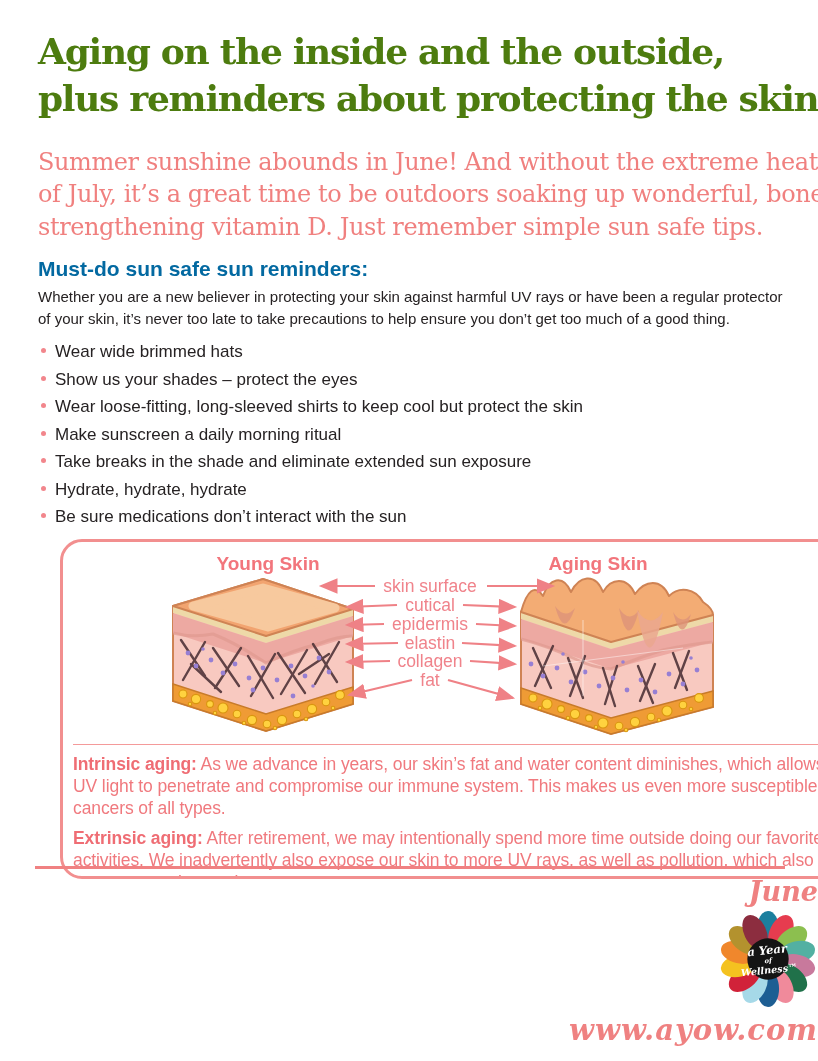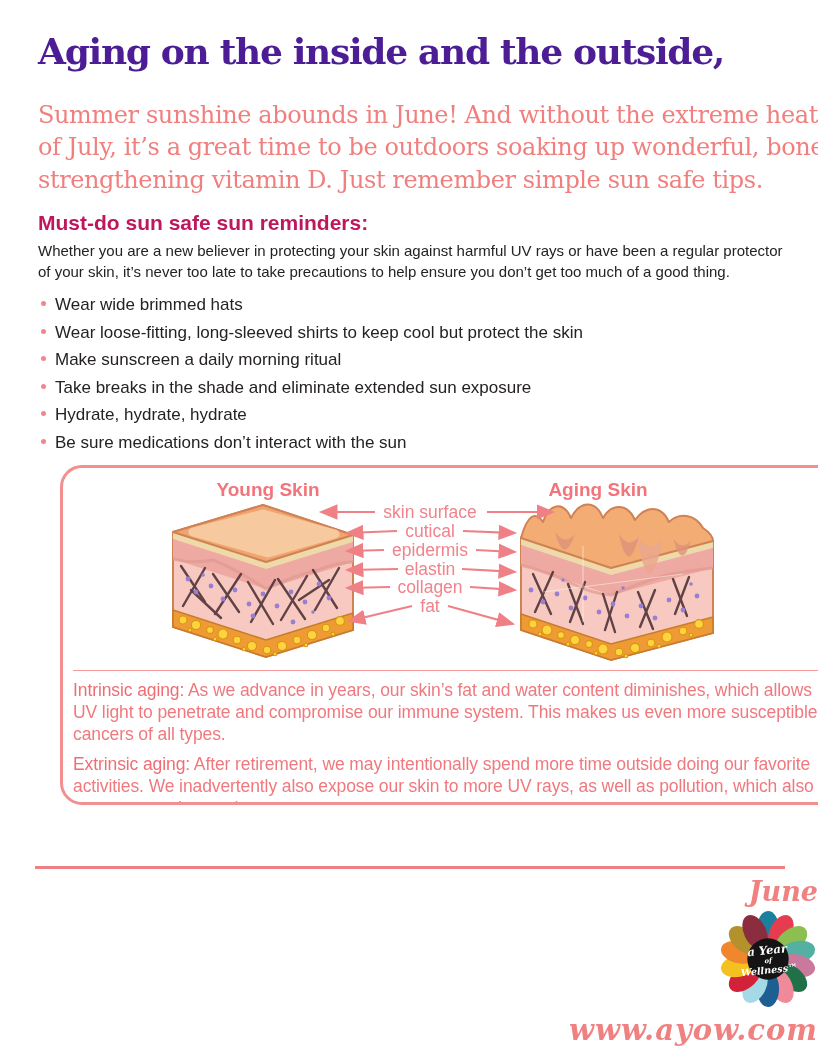--- a/index.html
+++ b/index.html
@@ -2,77 +2,79 @@
 <html><head>
 <meta charset="utf-8">
 <style>
   * { margin:0; padding:0; box-sizing:border-box; }
   html,body { background:#ffffff; }
   body { width:818px; height:1061px; overflow:hidden; position:relative;
          font-family:"Liberation Sans", sans-serif; color:#262223; }
   .page { width:818px; height:1061px; padding:28px 38px 0 38px; position:relative; }
 
   
-  .title { font-family:"DejaVu Serif", serif; font-weight:bold; color:#4c1d95;
+  .title { font-family:"DejaVu Serif", serif; font-weight:bold; color:#4d7c0f;
            font-size:36px; line-height:1.3; letter-spacing:-1.3px; }
   .title div { white-space:nowrap; }
   .subtitle { margin-top:24px; font-family:"DejaVu Serif", serif; color:#f0807f;
               font-size:24px; line-height:1.36; letter-spacing:-0.4px; }
   .subtitle div { white-space:nowrap; }
 
   
-  .reminders h2 { margin-top:14px; font-size:21px; font-weight:bold; color:#be185d;
+  .reminders h2 { margin-top:14px; font-size:21px; font-weight:bold; color:#0369a1;
                   letter-spacing:0; }
   .reminders .intro { margin-top:5px; font-size:15px; line-height:1.42; width:752px; }
   .reminders ul { list-style:none; margin-top:14px; }
   .reminders li { position:relative; padding-left:17px; margin-bottom:10.5px;
                   font-size:17px; line-height:1.0; }
   .reminders li::before { content:''; position:absolute; left:3px; top:5px;
                   width:5px; height:5px; border-radius:50%; background:#f2868c; }
 
   
   .skin-box { margin-top:14px; width:794px; height:340px;
               border:3px solid #f28f8f; border-radius:22px; overflow:hidden;margin-left:22px; }
   .skin-box svg.diagram { display:block; margin-top:4px; }
   .box-divider { border-top:1.6px solid #f49a9a; margin:2px 10px 0 10px; }
   .box-text { padding:8px 12px 0 10px; color:#f0797e; font-size:17.5px;
               line-height:1.26; letter-spacing:-0.1px; }
   .box-text p + p { margin-top:8px; }
-  .box-text strong { font-weight:normal; color:#ef6d74; }
+  .box-text strong { font-weight:bold; color:#ef6d74; }
 
   
   .footer-rule { position:absolute; left:35px; top:866px; width:750px;
                  border-top:3px solid #f08182; }
   .footer { position:absolute; left:0; top:876px; width:818px; text-align:right; }
   .script { font-family:"DejaVu Serif", serif; font-style:italic; font-weight:bold;
             color:#ef8181; }
   .month { font-size:27px; }
   .flower-wrap { margin-top:2px; }
   .website { font-size:29px; margin-top:0px; letter-spacing:1px; }
 </style>
 </head>
 <body>
 
 <div class="page">
 
   <h1 class="title">
     <div>Aging on the inside and the outside,</div>
+    <div>plus reminders about protecting the skin</div>
   </h1>
 
   <div class="subtitle">
     <div>Summer sunshine abounds in June! And without the extreme heat</div>
     <div>of July, it’s a great time to be outdoors soaking up wonderful, bone</div>
     <div>strengthening vitamin D. Just remember simple sun safe tips.</div>
   </div>
 
   <section class="reminders">
     <h2>Must-do sun safe sun reminders:</h2>
     <p class="intro">Whether you are a new believer in protecting your skin against harmful UV rays or have been a regular protector of your skin, it’s never too late to take precautions to help ensure you don’t get too much of a good thing.</p>
     <ul>
       <li>Wear wide brimmed hats</li>
+      <li>Show us your shades – protect the eyes</li>
       <li>Wear loose-fitting, long-sleeved shirts to keep cool but protect the skin</li>
       <li>Make sunscreen a daily morning ritual</li>
       <li>Take breaks in the shade and eliminate extended sun exposure</li>
       <li>Hydrate, hydrate, hydrate</li>
       <li>Be sure medications don’t interact with the sun</li>
     </ul>
   </section>
 
   <section class="skin-box">
     <svg class="diagram" width="736" height="196" viewBox="0 0 736 196">

